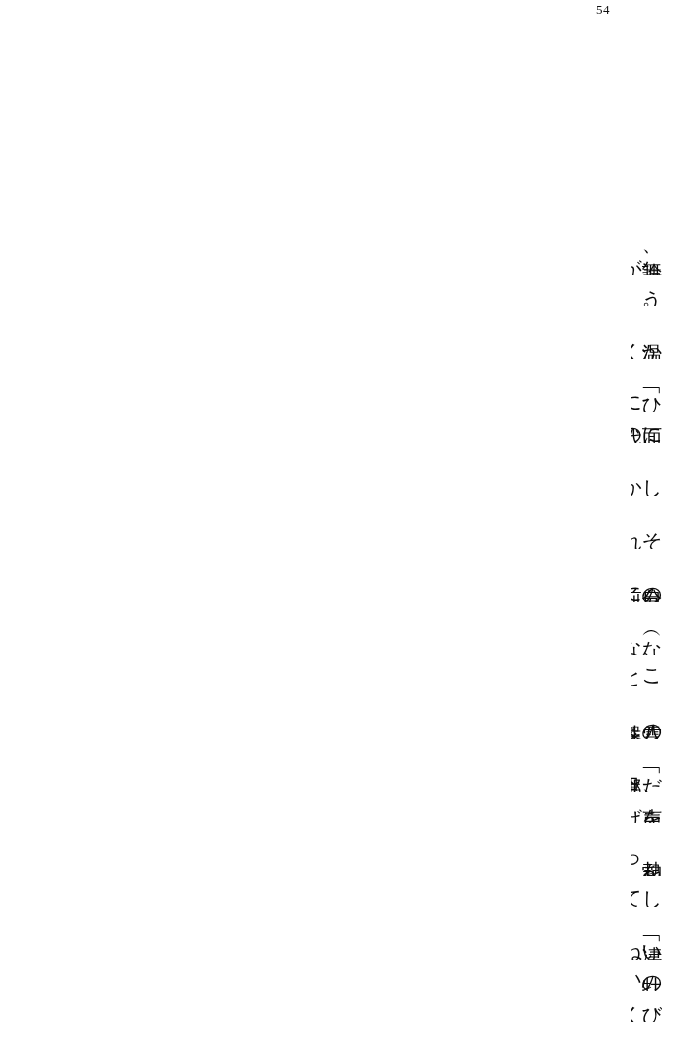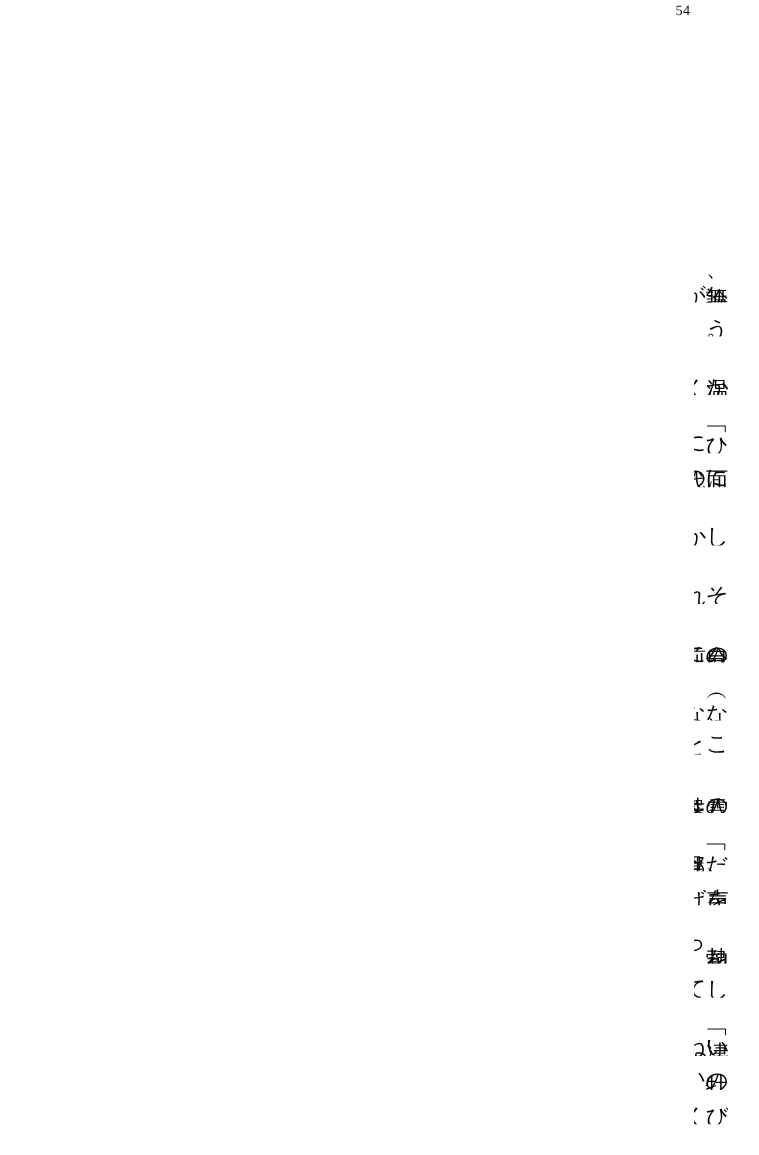--- a/index.html
+++ b/index.html
@@ -17,21 +17,21 @@
   #page {
     position: relative;
     width: 690px;
     height: 1050px;
     background: #ffffff;
     box-sizing: border-box;
   }
   #page-number {
     position: absolute;
     top: 2px;
-    right: 62px;
+    right: 80px;
     font-size: 13px;
     font-family: "Liberation Serif", "DejaVu Serif", serif;
     color: #111111;
     letter-spacing: 0.5px;
   }
   #text-frame {
     position: absolute;
     top: 38px;
     right: 28px;
     bottom: 28px;

